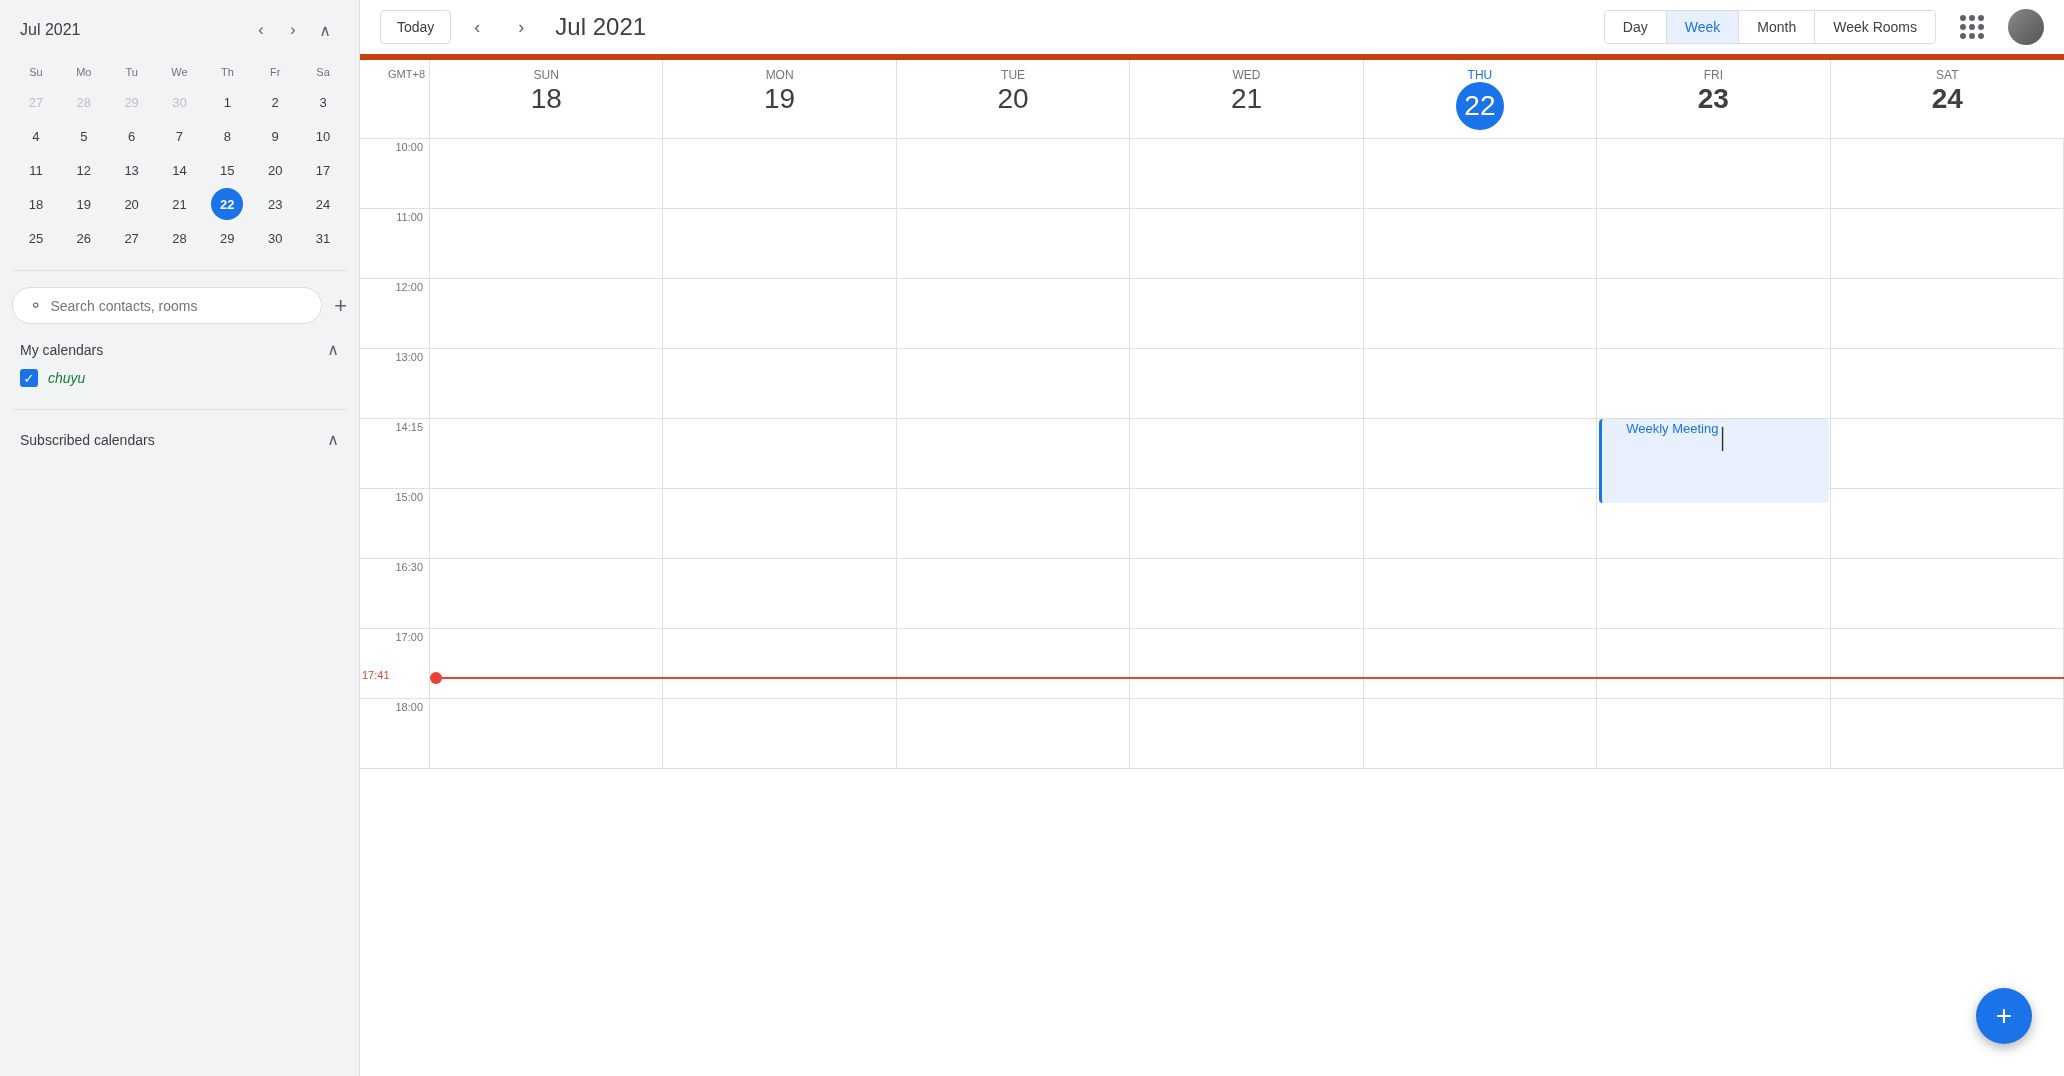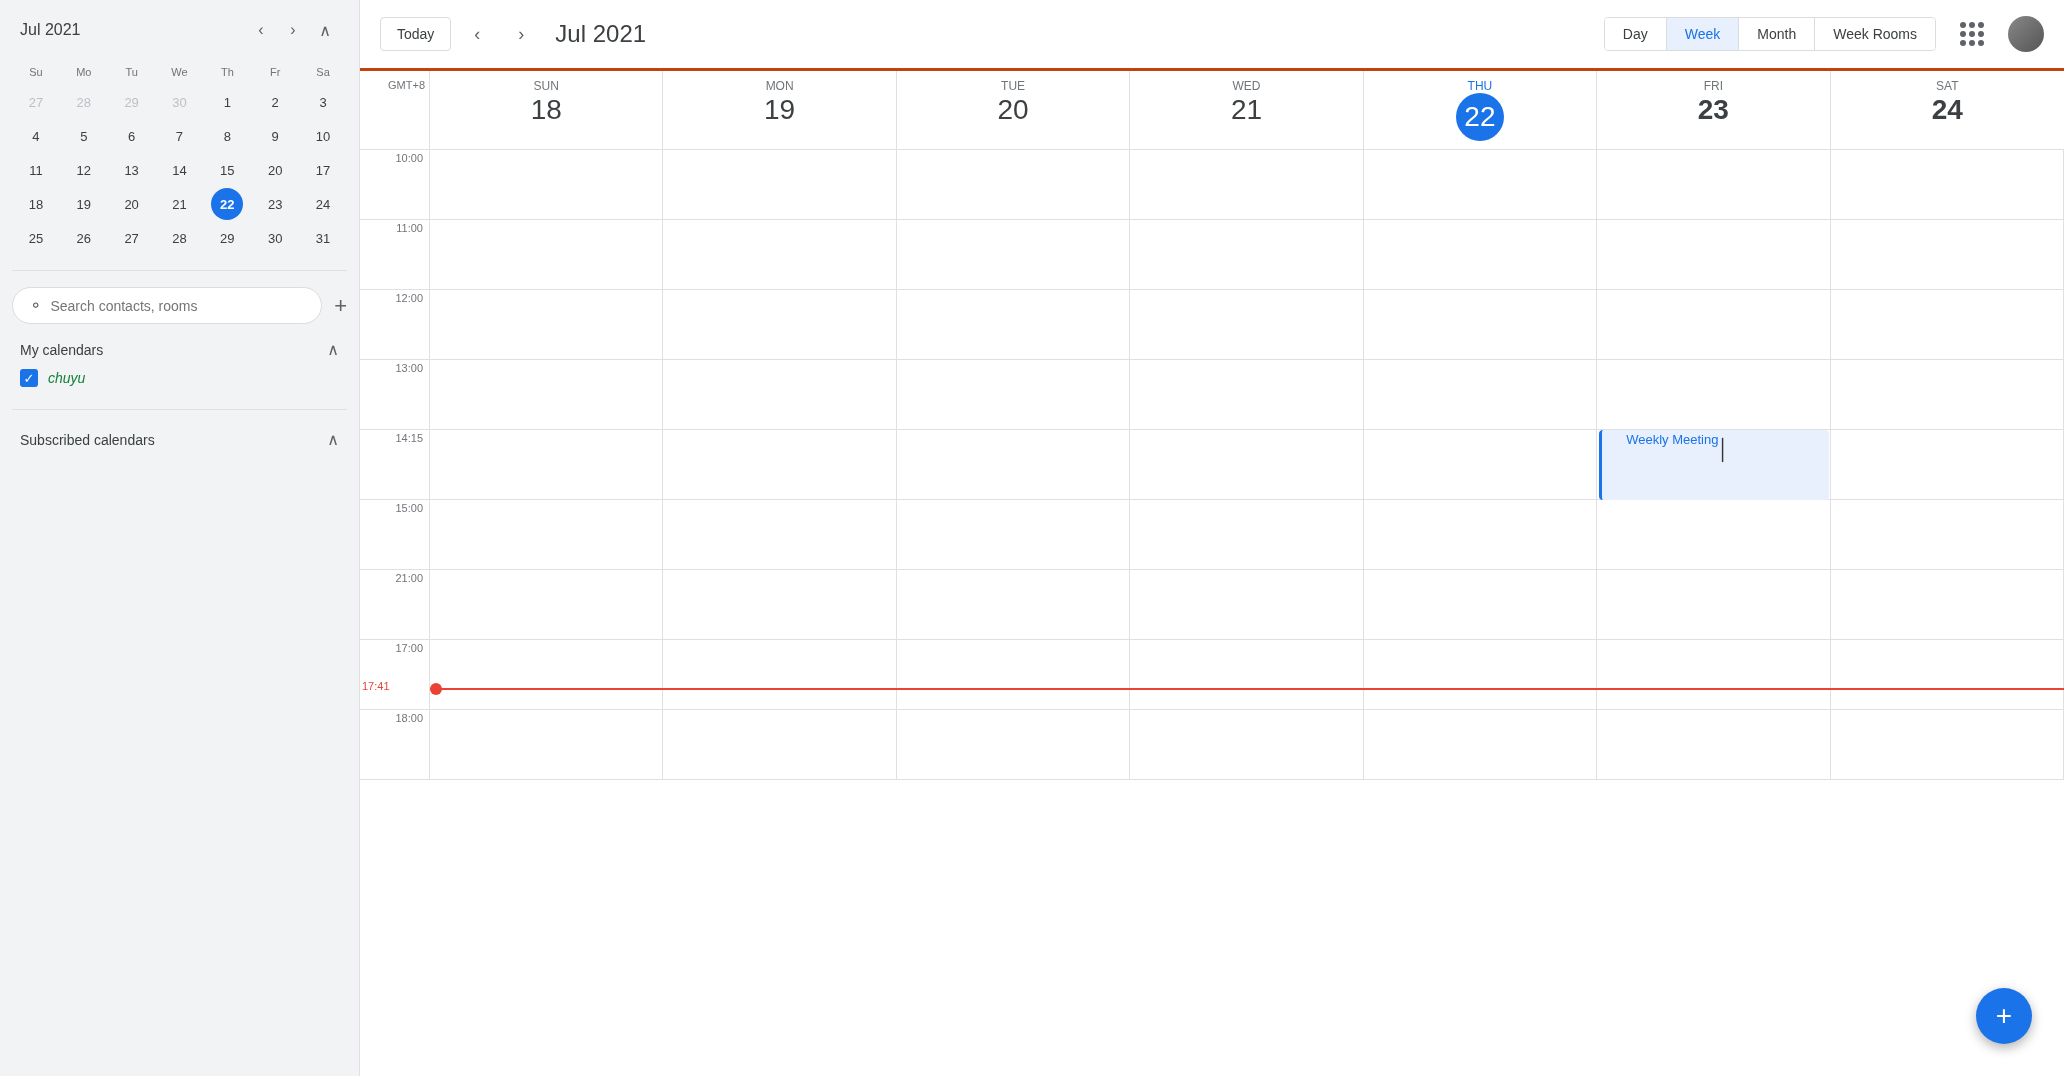--- a/index.html
+++ b/index.html
@@ -152,23 +152,23 @@
       flex: 1;
       display: flex;
       flex-direction: column;
       background: white;
       overflow: hidden;
     }
 
     .cal-toolbar {
       display: flex;
       align-items: center;
-      padding: 14px 20px;
+      padding: 7px 20px;
       gap: 8px;
-      border-bottom: 3px solid #c2410c;
+      border-bottom: 6px solid #c2410c;
     }
     .btn-today {
       border: 1px solid #dadce0;
       background: white;
       border-radius: 4px;
       padding: 8px 16px;
       font-size: 14px;
       cursor: pointer;
       color: #3c4043;
     }
@@ -566,21 +566,21 @@
         <div class="time-slot"></div>
         <div class="time-slot"></div>
         <div class="time-label">15:00</div>
         <div class="time-slot"></div>
         <div class="time-slot"></div>
         <div class="time-slot"></div>
         <div class="time-slot"></div>
         <div class="time-slot"></div>
         <div class="time-slot"></div>
         <div class="time-slot"></div>
-        <div class="time-label">21:00</div>
+        <div class="time-label">16:30</div>
         <div class="time-slot"></div>
         <div class="time-slot"></div>
         <div class="time-slot"></div>
         <div class="time-slot"></div>
         <div class="time-slot"></div>
         <div class="time-slot"></div>
         <div class="time-slot"></div>
         <div class="time-label">17:00</div>
         <div class="time-slot"></div>
         <div class="time-slot"></div>
@@ -594,19 +594,19 @@
         <div class="time-slot"></div>
         <div class="time-slot"></div>
         <div class="time-slot"></div>
         <div class="time-slot"></div>
         <div class="time-slot"></div>
         <div class="time-slot"></div>
         <div class="current-time-line" style="top: 537.833px;">
           <div class="current-time-dot"></div>
         </div>
         <div class="current-time-label" style="top: 529.833px; left: 2px; position: absolute; font-size: 11px; color: rgb(234, 67, 53);">17:41</div>
-        <div class="event-chip" style="top: 280px; height: 70px; left: calc(71.4286% + 22px); width: calc(14.2857% - 14px); padding-left: 24px;">Weekly Meeting</div>
+        <div class="event-chip" style="top: 280px; height: 84px; left: calc(71.4286% + 22px); width: calc(14.2857% - 14px); padding-left: 24px;">Weekly Meeting</div>
         <div style="position: absolute; top: 288px; left: calc(71.4286% + 140px); font-size: 20px; color: rgb(51, 51, 51); z-index: 20; pointer-events: none;">│</div>
       </div>
   </div>
 </div>
 
 <button class="fab">+</button>
 
 </body></html>

